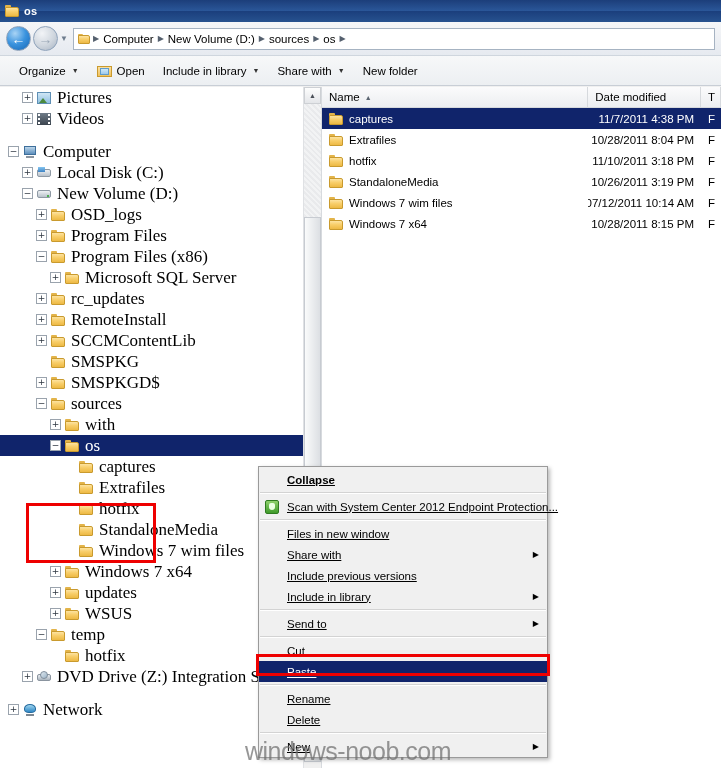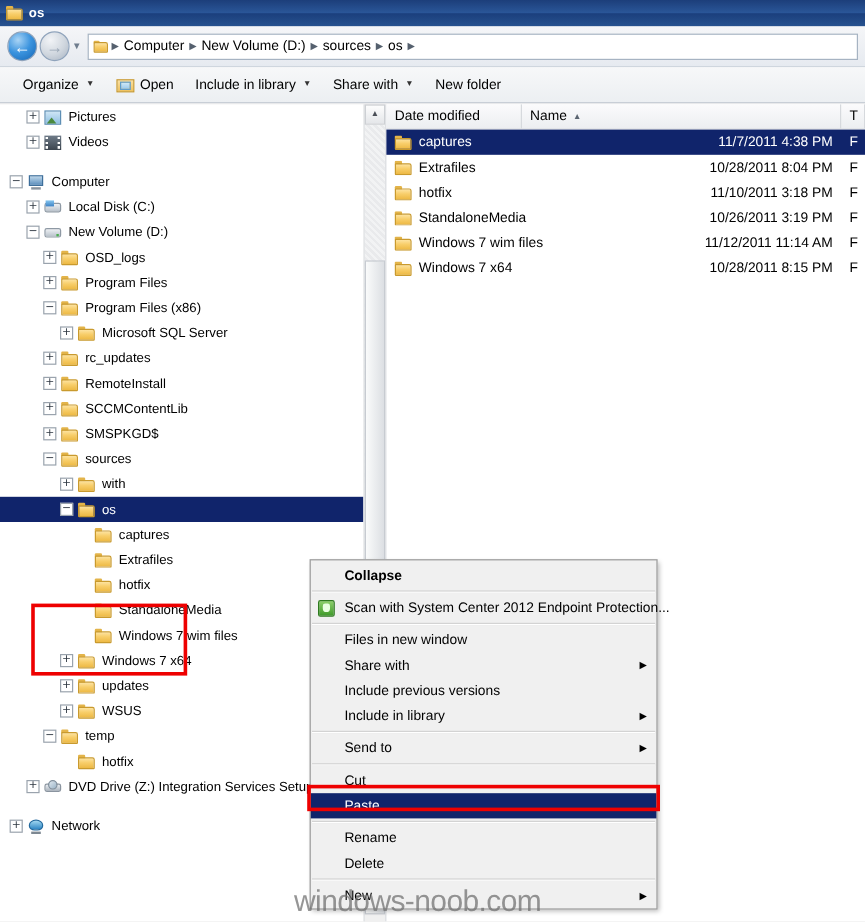--- a/index.html
+++ b/index.html
@@ -88,21 +88,21 @@
     position:absolute;left:321px;top:0;width:400px;height:681px;background:#fff;
     border-left:1px solid #d7dade;box-sizing:border-box;
   }
   
   .trow{height:21px;display:flex;align-items:center;white-space:nowrap;position:relative;}
   .trow.sel{background:#10246b;color:#fff;}
   .exp{width:11px;height:11px;border:1px solid #9aa3ad;box-sizing:border-box;
     background:#fff;display:flex;align-items:center;justify-content:center;
     font-size:9px;line-height:7px;color:#2d3640;flex:0 0 auto;font-family:"DejaVu Sans",sans-serif;}
   .expslot{width:11px;height:11px;flex:0 0 auto;}
-  .tlabel{margin-left:6px;font-size:11px;}
+  .tlabel{margin-left:6px;font-size:17px;font-family:Liberation Serif, serif;}
   .ticon{margin-left:4px;flex:0 0 auto;}
   
   .ic{position:relative;display:inline-block;width:14px;height:12px;flex:0 0 auto;}
   .ic.pic .f{position:absolute;inset:0;background:linear-gradient(to bottom,#cfe6f5,#8fc0e2);
     border:1px solid #5e8fb5;box-sizing:border-box;}
   .ic.pic .h{position:absolute;left:2px;bottom:1px;width:0;height:0;
     border-left:4px solid transparent;border-right:4px solid transparent;border-bottom:5px solid #4a8a3e;}
   .ic.vid .f{position:absolute;inset:0;background:linear-gradient(to bottom,#6f7b88,#3c454f);
     border:1px solid #2b3views;box-sizing:border-box;}
   .ic.vid .s{position:absolute;left:1px;top:1px;width:2px;height:10px;
@@ -138,21 +138,21 @@
   .lrow.sel{background:#10246b;color:#fff;}
   .lcell{padding:0 7px;box-sizing:border-box;overflow:hidden;display:flex;align-items:center;}
   
   #ctxmenu{
     position:absolute;left:258px;top:466px;width:290px;
     background:#f0f0f0;border:1px solid #9a9a9a;box-sizing:border-box;
     z-index:30;padding:2px 0 0 0;
     box-shadow:2px 2px 4px rgba(0,0,0,.28);
   }
   .mi{height:21px;display:flex;align-items:center;padding:0 8px 0 28px;
-    font-size:11.5px;position:relative;white-space:nowrap;}
+    font-size:11.5px;position:relative;white-space:nowrap;text-decoration:underline;}
   .mi.bold{font-weight:bold;}
   .mi.hl{background:#10246b;color:#fff;}
   .mi .sub{position:absolute;right:8px;font-size:8px;line-height:1;}
   .msep{height:1px;background:#d3d3d3;margin:2px 1px;border-bottom:1px solid #fff;}
   .shield{position:absolute;left:6px;width:14px;height:14px;border-radius:2px;
     background:linear-gradient(to bottom,#8ed06b,#3f9a2a);border:1px solid #2e7a1f;box-sizing:border-box;
     display:flex;align-items:center;justify-content:center;}
   .shield::after{content:"";width:6px;height:7px;background:#eaffe2;
     border-radius:2px 2px 3px 3px;}
   
@@ -331,20 +331,29 @@
         <span style="width: 36px; flex: 0 0 auto;"></span>
         <span class="exp">+</span>
         <span class="folder ticon">
           <i class="tab"></i>
           <i class="body"></i>
         </span>
         <span class="tlabel">SCCMContentLib</span>
       </div>
       <div class="trow">
         <span style="width: 36px; flex: 0 0 auto;"></span>
+        <span class="expslot"></span>
+        <span class="folder ticon">
+          <i class="tab"></i>
+          <i class="body"></i>
+        </span>
+        <span class="tlabel">SMSPKG</span>
+      </div>
+      <div class="trow">
+        <span style="width: 36px; flex: 0 0 auto;"></span>
         <span class="exp">+</span>
         <span class="folder ticon">
           <i class="tab"></i>
           <i class="body"></i>
         </span>
         <span class="tlabel">SMSPKGD$</span>
       </div>
       <div class="trow">
         <span style="width: 36px; flex: 0 0 auto;"></span>
         <span class="exp">−</span>
@@ -486,26 +495,26 @@
   <div id="treescroll">
     <div class="sbbtn">
         <span>▲</span>
       </div>
     <div class="sbtrack"></div>
     <div class="sbthumb" style="top:130px;height:545px;"></div>
   </div>
 
   <div id="listpane">
     <div id="listhead">
-        <div class="hc" style="width: 113px;">
-          <span>Date modified</span>
-        </div>
         <div class="hc" style="width: 267px;">
           <span>Name</span>
           <span class="sortmark">▲</span>
+        </div>
+        <div class="hc" style="width: 113px;">
+          <span>Date modified</span>
         </div>
         <div class="hc" style="width: 20px;">
           <span>T</span>
         </div>
       </div>
     <div id="listbody">
         <div class="lrow sel">
           <div class="lcell" style="width: 267px;">
             <span class="folder" style="margin-right: 6px;">
               <i class="tab"></i>
@@ -550,21 +559,21 @@
           <div class="lcell" style="width: 20px;">F</div>
         </div>
         <div class="lrow">
           <div class="lcell" style="width: 267px;">
             <span class="folder" style="margin-right: 6px;">
               <i class="tab"></i>
               <i class="body"></i>
             </span>
             <span>Windows 7 wim files</span>
           </div>
-          <div class="lcell" style="width: 113px; justify-content: flex-end;">11/12/2011 11:14 AM</div>
+          <div class="lcell" style="width: 113px; justify-content: flex-end;">07/12/2011 10:14 AM</div>
           <div class="lcell" style="width: 20px;">F</div>
         </div>
         <div class="lrow">
           <div class="lcell" style="width: 267px;">
             <span class="folder" style="margin-right: 6px;">
               <i class="tab"></i>
               <i class="body"></i>
             </span>
             <span>Windows 7 x64</span>
           </div>

